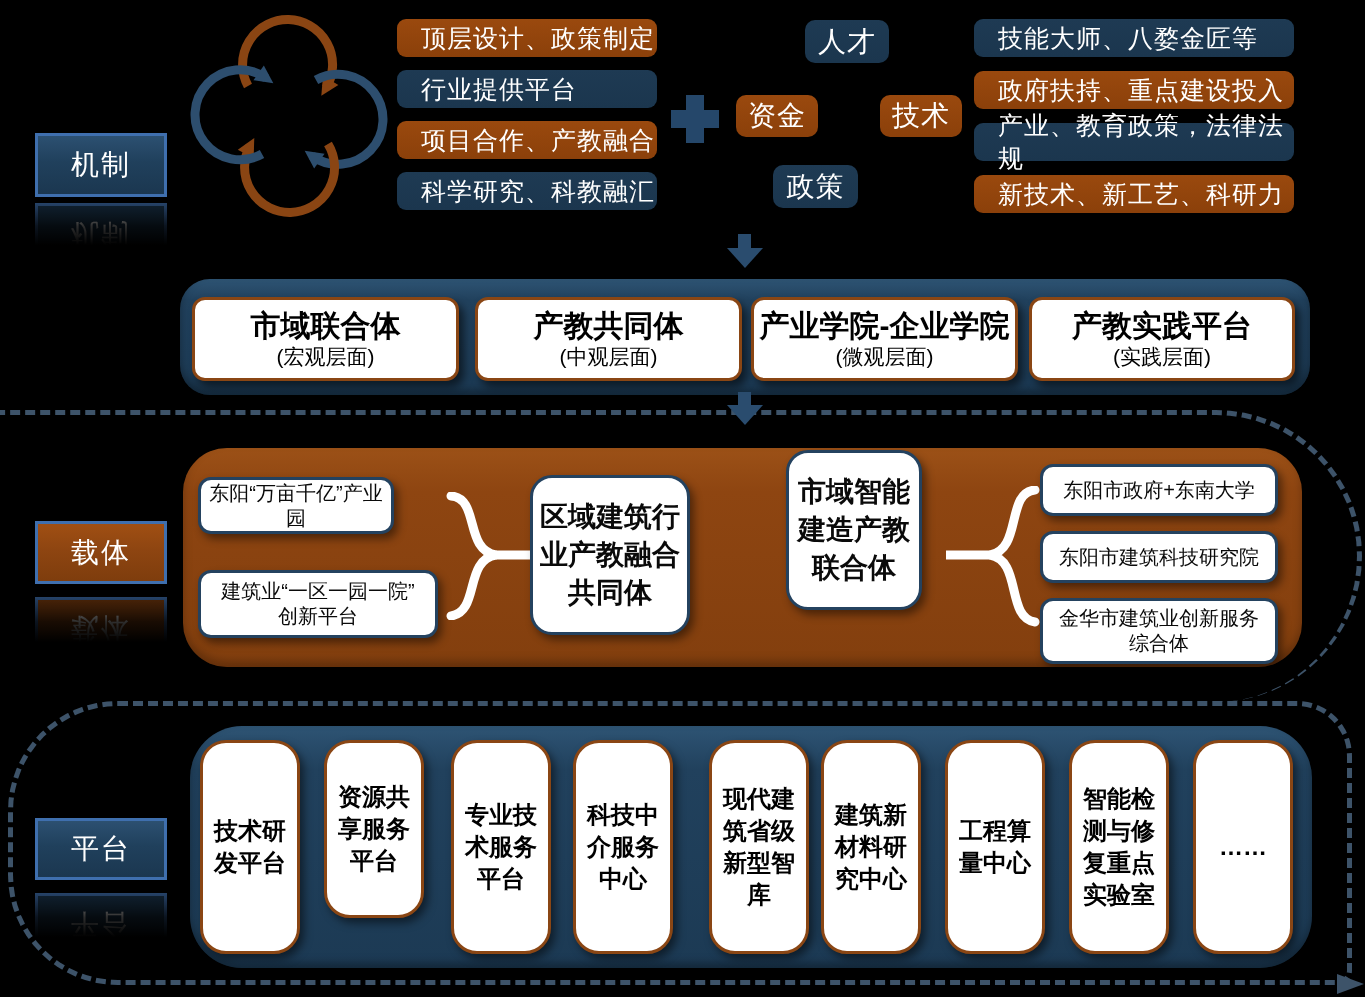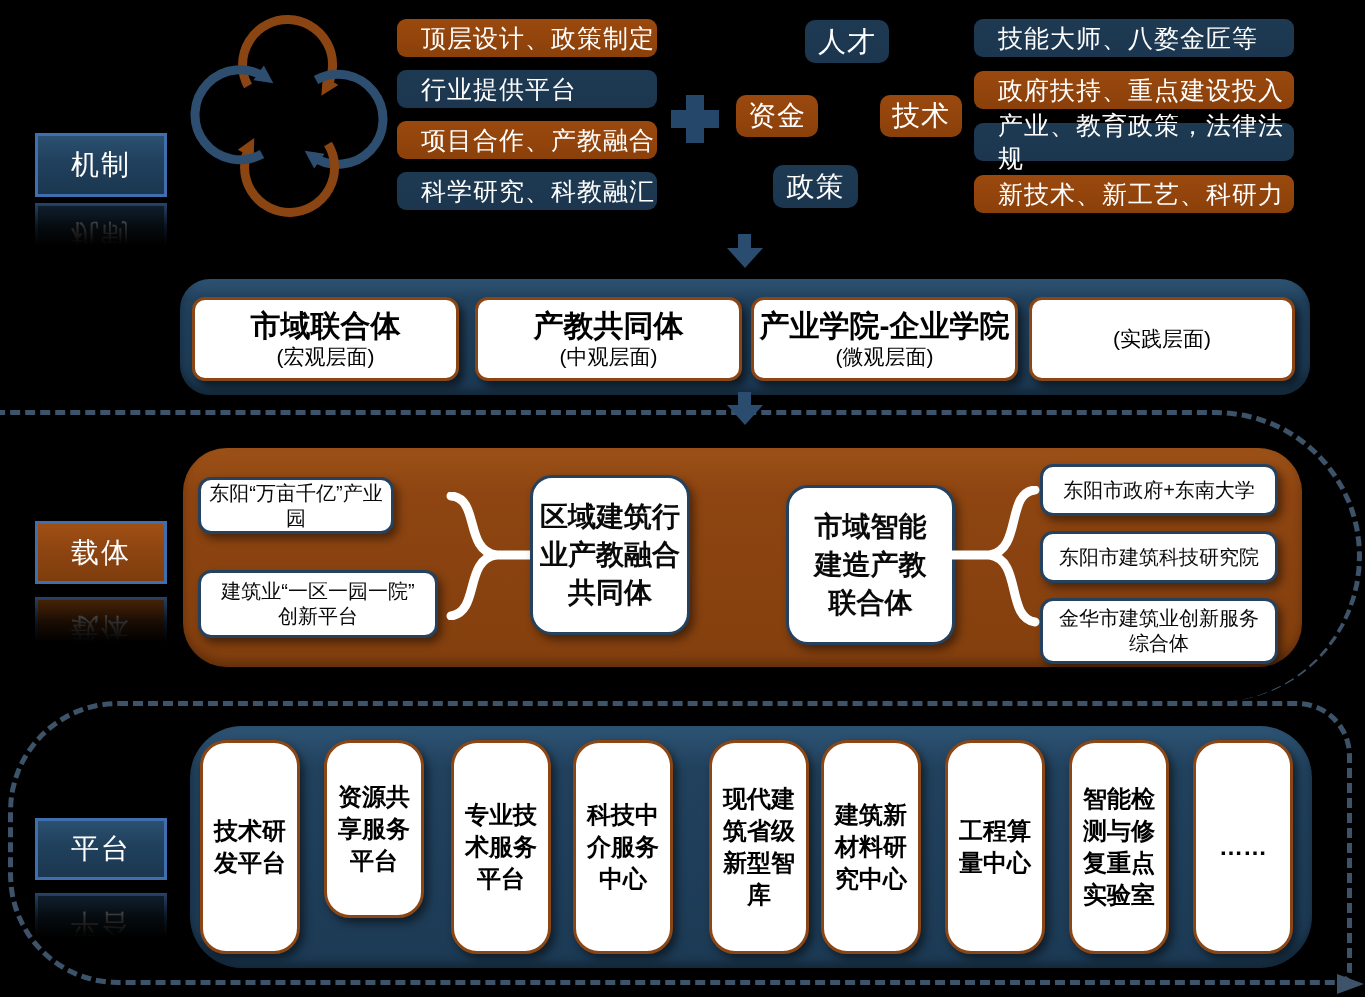--- a/index.html
+++ b/index.html
@@ -169,20 +169,21 @@
   </div>
   <div class="abs level-card" style="left:475px; top:297px; width:267px; height:84px;">
     <div class="level-title">产教共同体</div>
     <div class="level-sub">(中观层面)</div>
   </div>
   <div class="abs level-card" style="left:751px; top:297px; width:267px; height:84px;">
     <div class="level-title">产业学院-企业学院</div>
     <div class="level-sub">(微观层面)</div>
   </div>
   <div class="abs level-card" style="left:1029px; top:297px; width:266px; height:84px;">
+    <div class="level-title">产教实践平台</div>
     <div class="level-sub">(实践层面)</div>
   </div>
 
   <div class="abs down-arrow" style="left:727px; top:392px; width:36px; height:34px; z-index:5;">
     <div class="shaft" style="height:14px;"></div>
     <div class="head" style="top:13px;"></div>
   </div>
 
   <div class="abs panel-brown" style="left:183px; top:448px; width:1119px; height:219px;"></div>
 
@@ -192,21 +193,21 @@
 
   <svg class="abs" style="left:444px; top:492px;" width="86" height="128" viewBox="0 0 86 128">
     <path d="M7,4 C36,6 20,58 52,63 C20,68 36,120 7,124" fill="none" stroke="#fff" stroke-width="9" stroke-linecap="round"></path>
     <path d="M52,63 L86,63" fill="none" stroke="#fff" stroke-width="9"></path>
   </svg>
 
   <div class="abs c-card c-hub" style="left:530px; top:475px; width:160px; height:160px;">区域建筑行
 业产教融合
 共同体</div>
 
-  <div class="abs c-card c-hub" style="left:786px; top:485px; width:169px; height:160px;">市域智能
+  <div class="abs c-card c-hub" style="left:786px; top:450px; width:136px; height:160px;">市域智能
 建造产教
 联合体</div>
 
   <svg class="abs" style="left:946px; top:486px;" width="96" height="142" viewBox="0 0 96 142">
     <path d="M89,4 C60,6 76,64 44,69 C76,74 60,132 89,136" fill="none" stroke="#fff" stroke-width="9" stroke-linecap="round"></path>
     <path d="M0,69 L44,69" fill="none" stroke="#fff" stroke-width="9"></path>
   </svg>
 
   <div class="abs c-card c-small" style="left:1040px; top:464px; width:238px; height:52px;">东阳市政府+东南大学</div>
   <div class="abs c-card c-small" style="left:1040px; top:531px; width:238px; height:52px;">东阳市建筑科技研究院</div>

